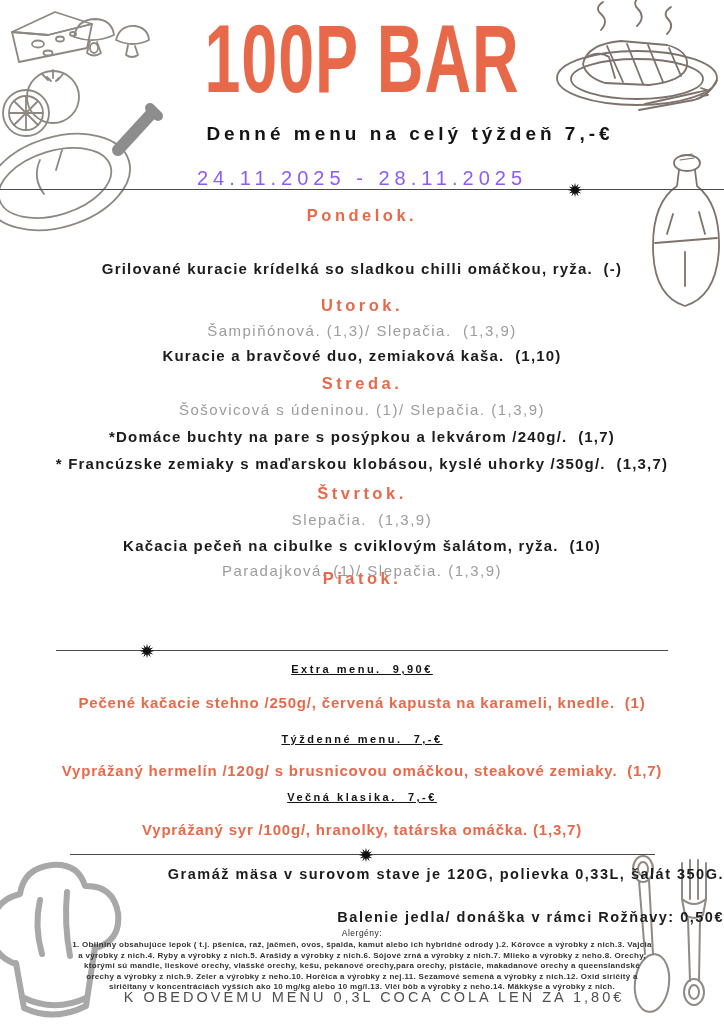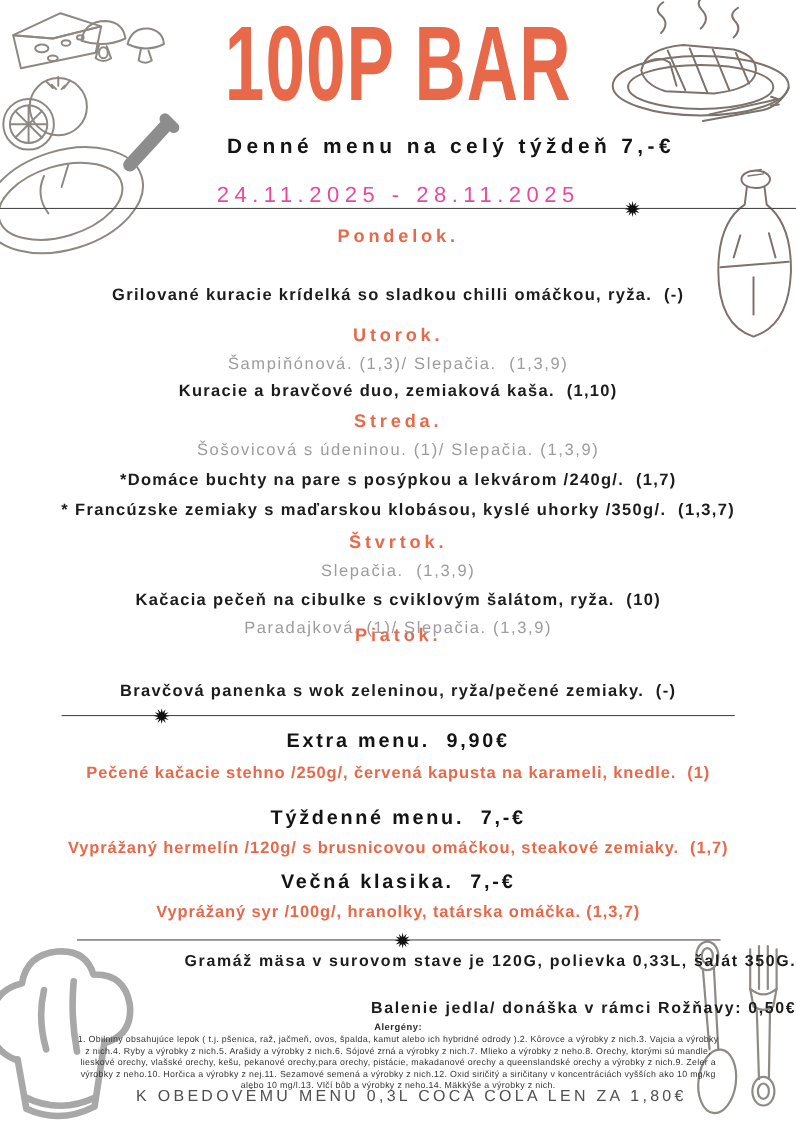--- a/index.html
+++ b/index.html
@@ -17,31 +17,31 @@
     line-height:1.15;
   }
   .title{
     font-size:68px;font-weight:800;letter-spacing:1px;
     color:#E8694A;
     transform:scale(0.95,1.42);
     transform-origin:50% 0;
     line-height:1;
   }
   .subtitle{font-size:19px;font-weight:700;letter-spacing:4px;color:#141414;margin-left:48px;}
-  .daterange{font-size:20px;font-weight:500;letter-spacing:5px;color:#ec4899;}
+  .daterange{font-size:20px;font-weight:500;letter-spacing:5px;color:#8b5cf6;}
   .dayname{font-size:16.5px;font-weight:800;letter-spacing:3.5px;color:#E8694A;}
   .soup{font-size:15px;font-weight:400;letter-spacing:1.5px;color:#9C9C9C;}
   .main{font-size:15px;font-weight:700;letter-spacing:1.2px;color:#1C1C1C;}
-  .sectitle{font-size:18px;font-weight:800;letter-spacing:2.5px;color:#141414;}
+  .sectitle{font-size:11px;font-weight:800;letter-spacing:2.5px;color:#141414;text-decoration:underline;}
   .secitem{font-size:15px;font-weight:700;letter-spacing:0.8px;color:#E8694A;}
   .infoline{font-size:14.5px;font-weight:700;letter-spacing:1.5px;color:#1C1C1C;text-align:right;}
-  .allergenlabel{font-size:8.5px;font-weight:700;letter-spacing:0.5px;color:#2a2a2a;}
+  .allergenlabel{font-size:8.5px;font-weight:400;letter-spacing:0.5px;color:#2a2a2a;}
   .fineprint{
     left:70px;width:584px;
-    font-size:8px;font-weight:400;letter-spacing:0.3px;
+    font-size:8px;font-weight:700;letter-spacing:0.3px;
     color:#333333;line-height:10.5px;
   }
   .footer{font-size:14.5px;font-weight:400;letter-spacing:3px;color:#4f4f4f;margin-left:12px;}
   .divider{
     position:absolute;height:0;
     border-top:1.6px solid #4a4a4a;
   }
   .star{position:absolute;top:-8.5px;width:16px;height:16px;}
   .deco{position:absolute;pointer-events:none;}
 </style>
@@ -153,21 +153,20 @@
   <div class="line soup" style="top:401px">Šošovicová s údeninou. (1)/ Slepačia. (1,3,9)</div>
   <div class="line main" style="top:428px">*Domáce buchty na pare s posýpkou a lekvárom /240g/.  (1,7)</div>
   <div class="line main" style="top:455px">* Francúzske zemiaky s maďarskou klobásou, kyslé uhorky /350g/.  (1,3,7)</div>
 
   <div class="line dayname" style="top:484px">Štvrtok.</div>
   <div class="line soup" style="top:511px">Slepačia.  (1,3,9)</div>
   <div class="line main" style="top:537px">Kačacia pečeň na cibulke s cviklovým šalátom, ryža.  (10)</div>
 
   <div class="line dayname" style="top:569px">Piatok.</div>
   <div class="line soup" style="top:562px">Paradajková. (1)/ Slepačia. (1,3,9)</div>
-  <div class="line main" style="top:620px">Bravčová panenka s wok zeleninou, ryža/pečené zemiaky.  (-)</div>
 
   <div class="divider" style="top:650px;left:56px;width:612px;">
     <svg class="star" style="left:83px" viewBox="0 0 20 20">
       <polygon fill="#111" points="19,10 14.1,11.1 17.8,14.5 13,13 14.5,17.8 11.1,14.1 10,19 8.9,14.1 5.5,17.8 7,13 2.2,14.5 5.9,11.1 1,10 5.9,8.9 2.2,5.5 7,7 5.5,2.2 8.9,5.9 10,1 11.1,5.9 14.5,2.2 13,7 17.8,5.5 14.1,8.9"></polygon>
     </svg>
   </div>
 
   <div class="line sectitle" style="top:663px">Extra menu.  9,90€</div>
   <div class="line secitem" style="top:694px">Pečené kačacie stehno /250g/, červená kapusta na karameli, knedle.  (1)</div>
 

